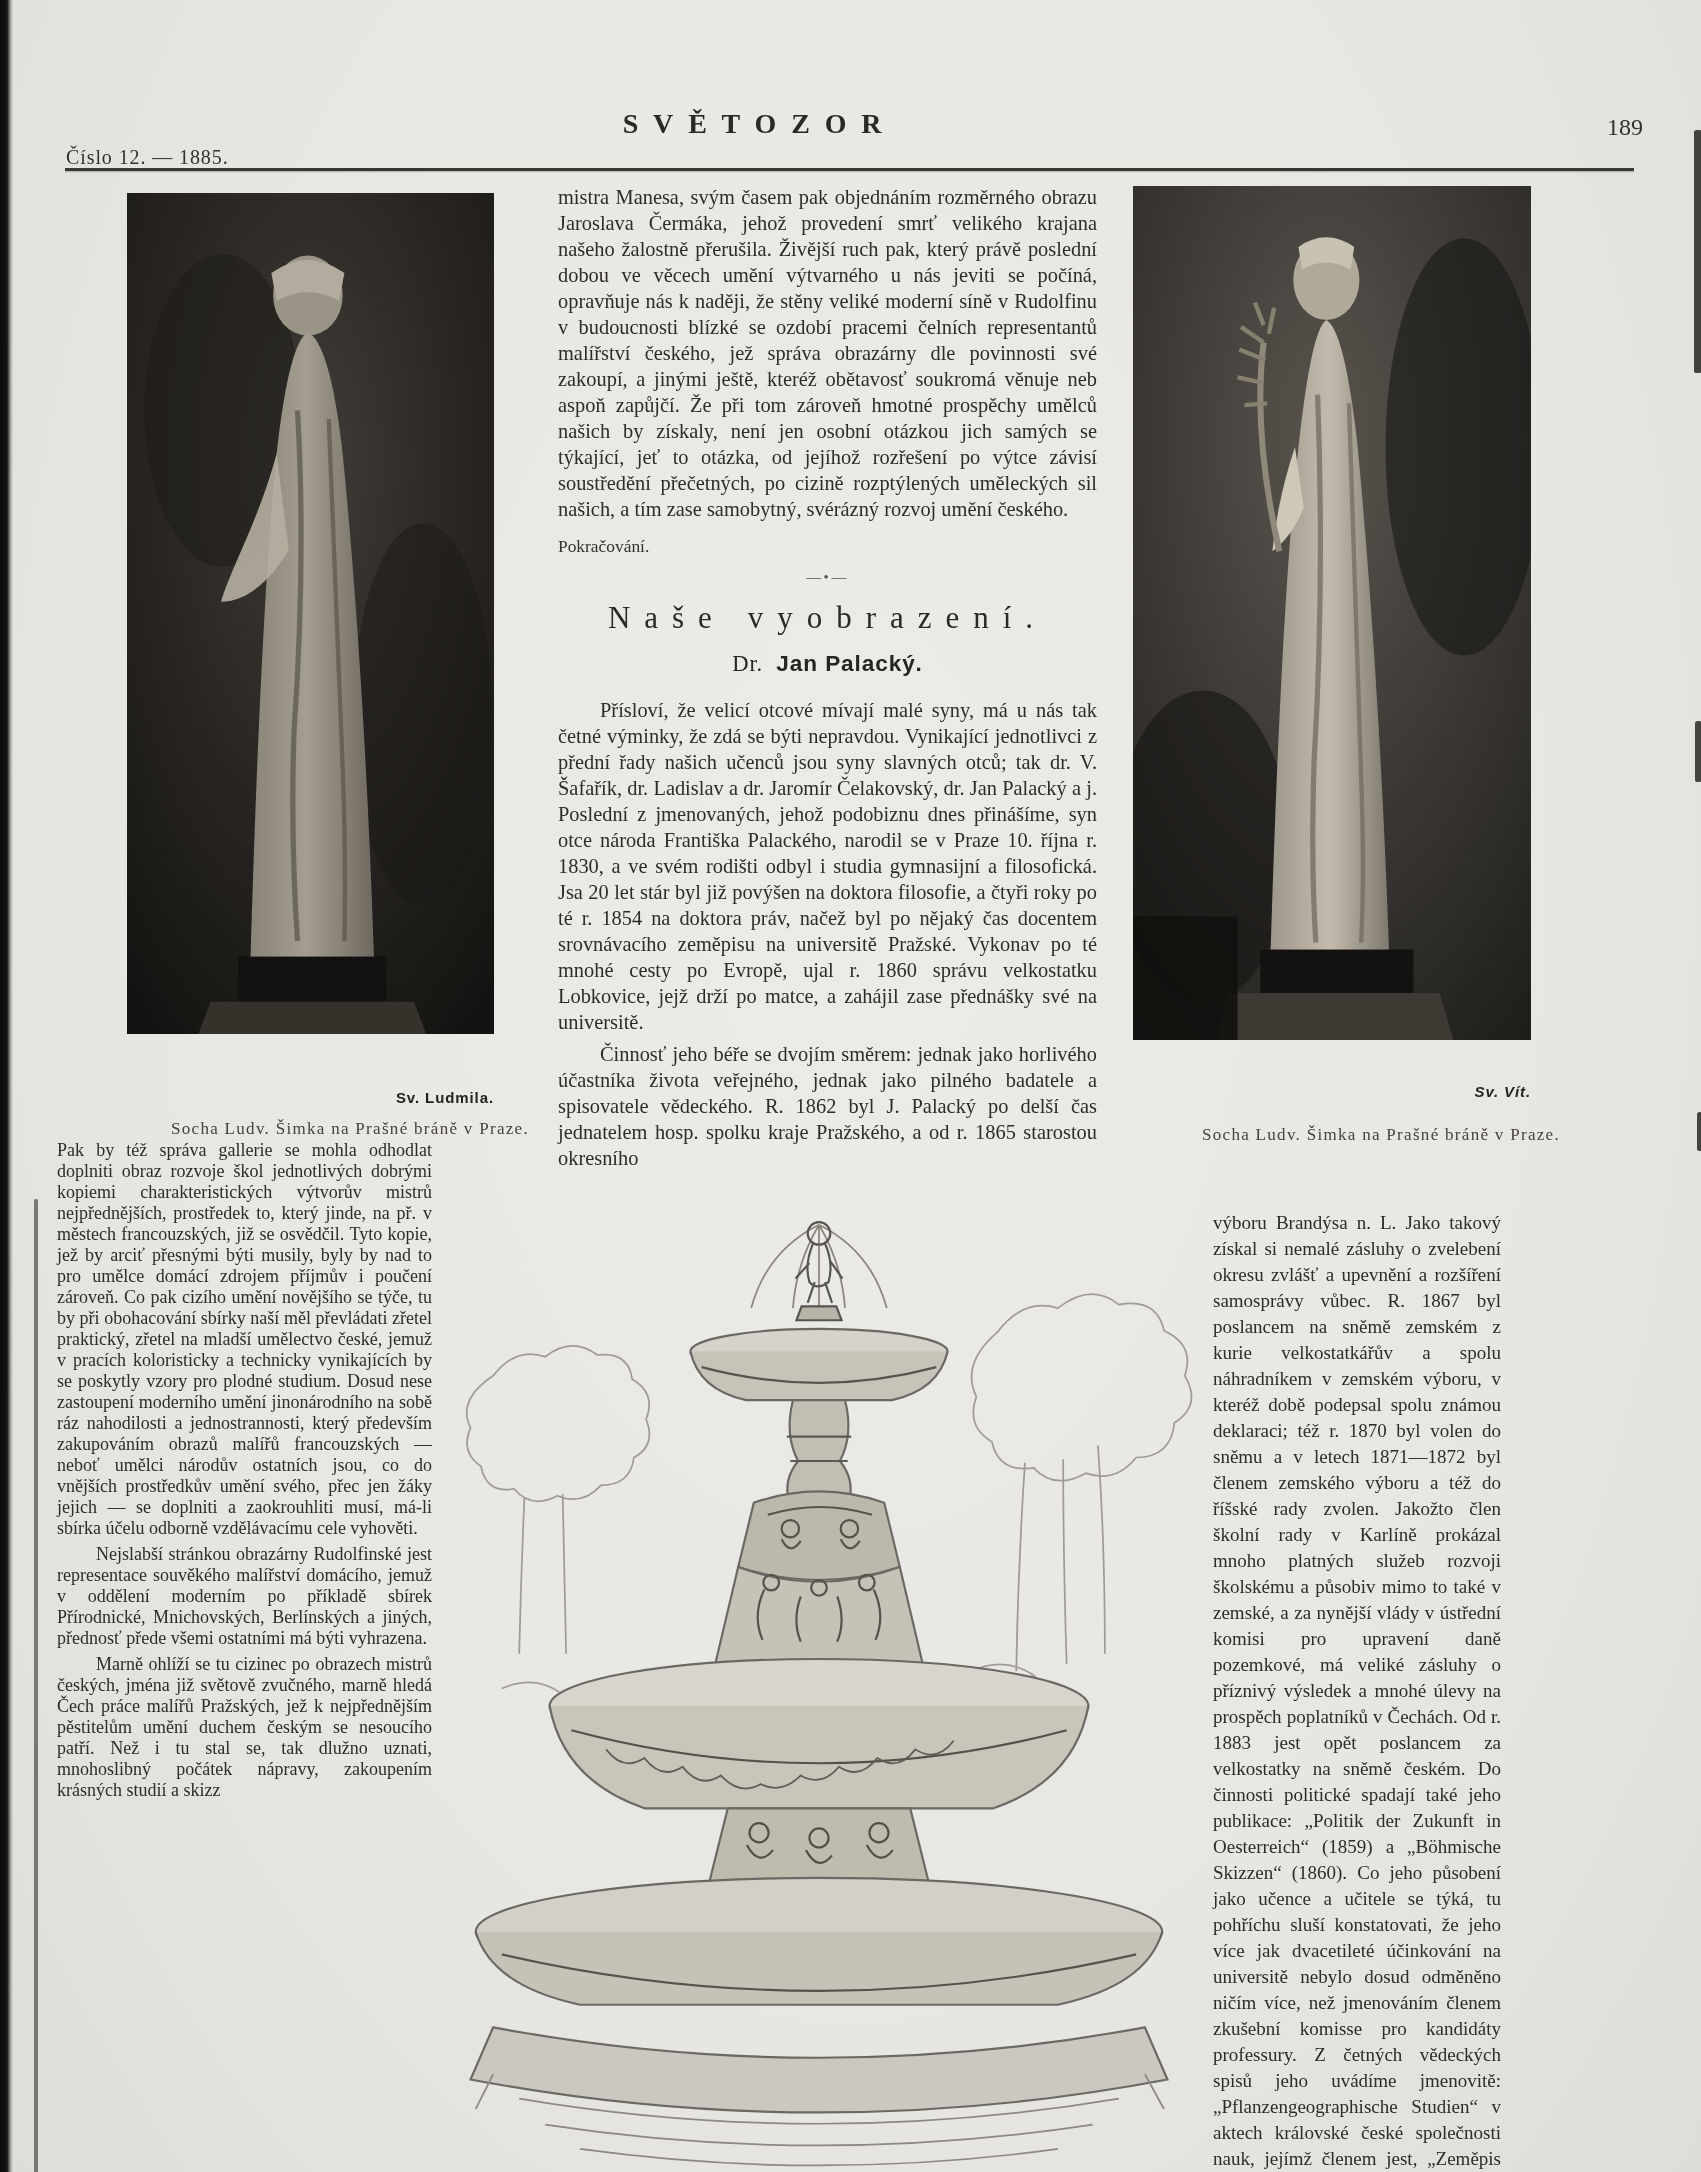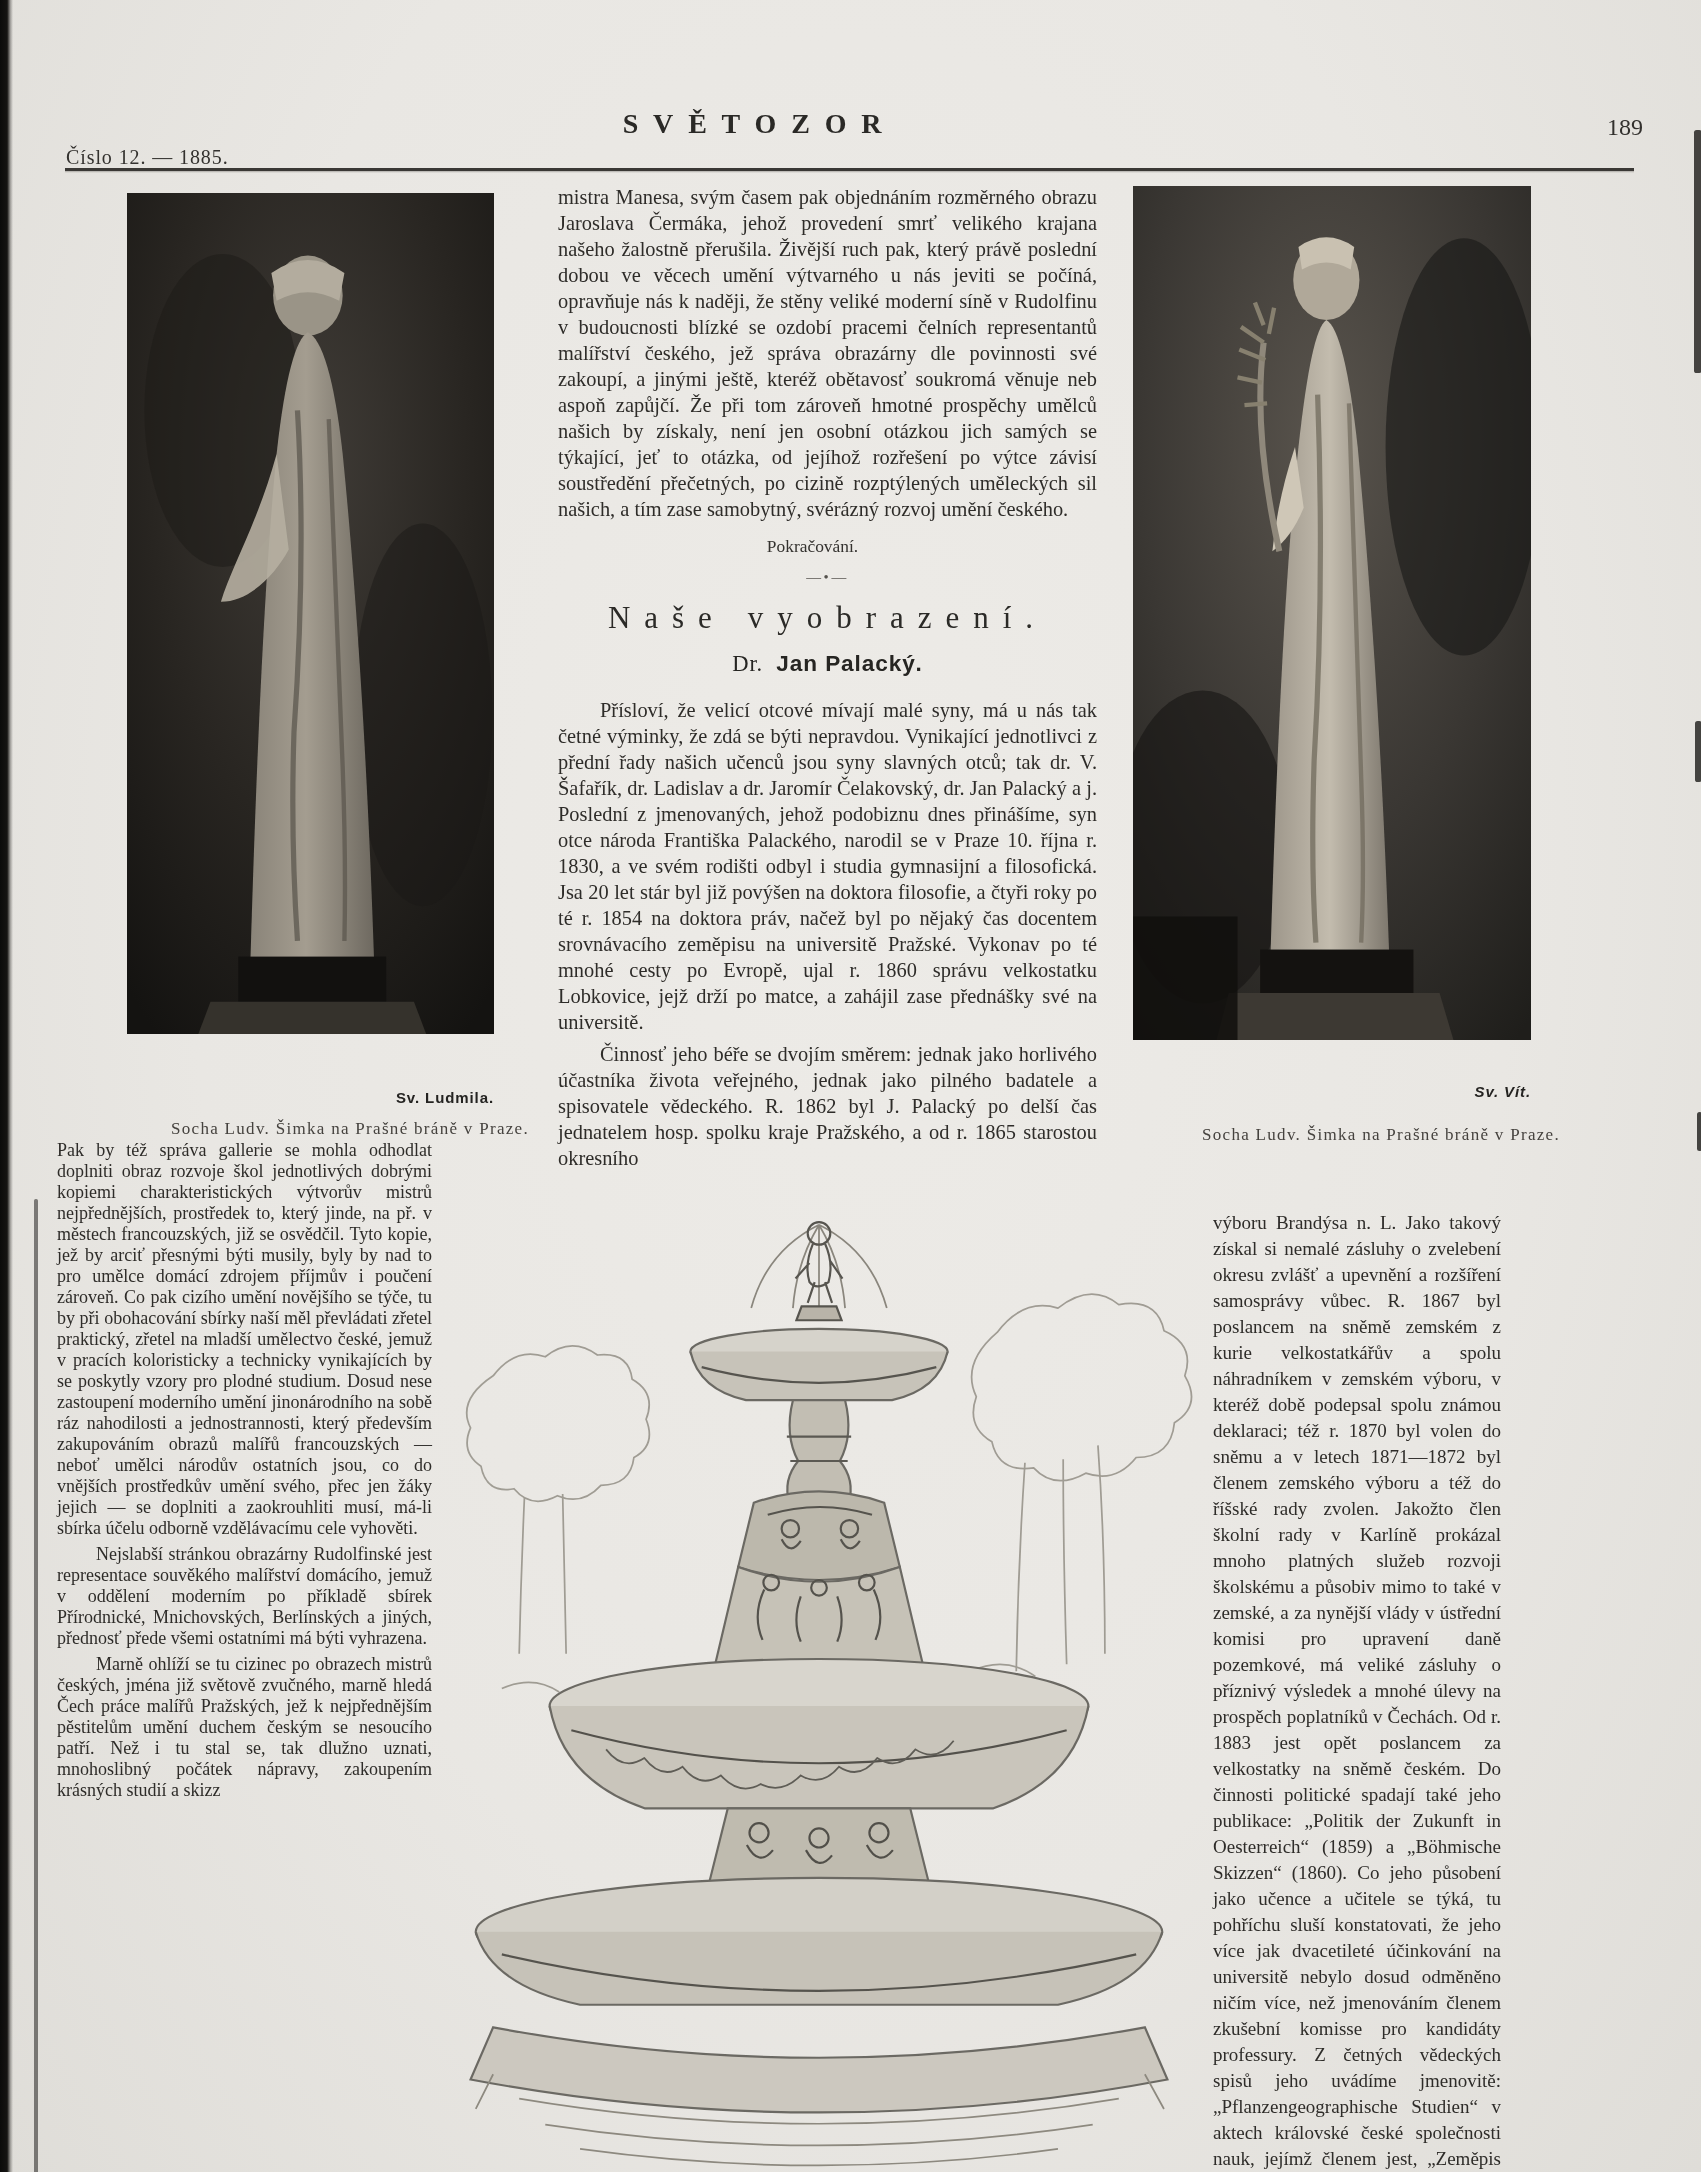--- a/index.html
+++ b/index.html
@@ -28,21 +28,21 @@
   .figure svg{display:block;width:100%;height:100%;}
   .cap-title{position:absolute;text-align:right;font-weight:bold;font-size:15px;color:#242321;
     font-family:"Liberation Sans","DejaVu Sans",sans-serif;letter-spacing:0.9px;}
   .cap-sub{position:absolute;text-align:right;font-size:17px;color:#45423e;letter-spacing:1.3px;}
   
   .col{position:absolute;text-align:justify;}
   .col p{margin:0 0 0 0;}
   .mid{left:558px;top:184px;width:539px;font-size:20.4px;line-height:26px;}
   .mid p.indent{text-indent:42px;}
   .mid .p-gap{margin-top:6px;}
-  .continuation{text-align:center;font-size:17.4px;padding-right:30px;margin-top:11.3px;color:#34322f;}
+  .continuation{text-align:left;font-size:17.4px;padding-right:30px;margin-top:11.3px;color:#34322f;}
   .ornament{text-align:center;font-size:14.8px;color:#55524d;margin-top:4.3px;letter-spacing:2.6px;}
   .section-heading{text-align:center;font-size:31px;letter-spacing:14px;margin-top:15.6px;color:#2b2a27;}
   .sub-heading{text-align:center;font-size:22.6px;font-weight:bold;margin-top:20px;letter-spacing:0.9px;
     font-family:"Liberation Sans","DejaVu Sans",sans-serif;color:#262522;}
   .sub-heading .dr{font-weight:normal;font-family:"Liberation Serif","DejaVu Serif",serif;}
   .botleft{left:57px;top:1140px;width:375px;font-size:18px;line-height:21px;}
   .botleft p.indent{text-indent:39px;}
   .botright{left:1213px;top:1210px;width:288px;font-size:19px;line-height:26px;}
 </style>
 </head>

